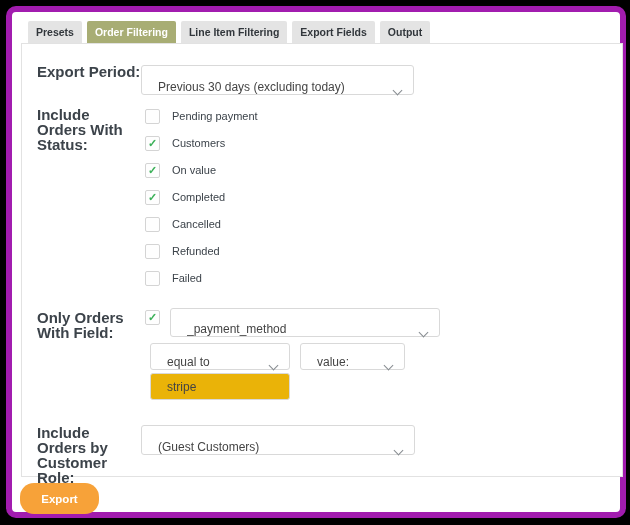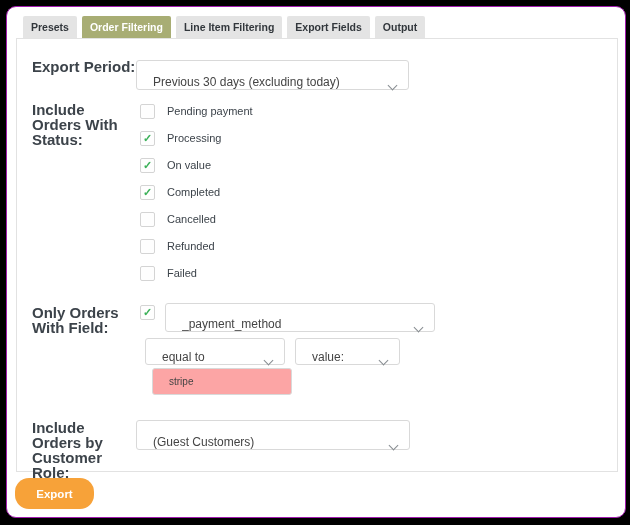--- a/index.html
+++ b/index.html
@@ -7,21 +7,21 @@
   body {
     background: #000;
     position: relative;
     font-family: "Liberation Sans", sans-serif;
     -webkit-font-smoothing: antialiased;
   }
   .card {
     position: absolute; left: 6px; top: 6px;
     width: 620px; height: 512px;
     background: #fff;
-    border: 1px solid #a21caf;
+    border: 6px solid #a21caf;
     border-radius: 10px;
   }
   .tabs { position: absolute; left: 16px; top: 9px; display: flex; gap: 5px; }
   .tab {
     height: 22px; display: flex; align-items: center;
     padding: 0 8px; background: #e4e4e4; color: #32373c;
     font-size: 10.5px; font-weight: 700; white-space: nowrap;
     border-radius: 2px 2px 0 0; cursor: pointer;
   }
   .tab.active { background: #a8ad74; color: #fff; }
@@ -50,22 +50,22 @@
     border: 1px solid #d4d4d4; border-radius: 2px; background: #fefefe;
     display: flex; align-items: center; justify-content: center; cursor: pointer;
   }
   .checkbox .check { display: none; font-size: 11px; font-weight: 700; color: #3db15a; line-height: 1; }
   .checkbox.checked .check { display: block; }
   .status-row { position: absolute; left: 123px; display: flex; align-items: center; gap: 12px; height: 15px; }
   .cb-label { font-size: 11px; color: #3c434a; line-height: 15px; white-space: nowrap; }
   .cb-abs { position: absolute; }
   .text-input {
     position: absolute; border: 1px solid #d9d9d9; border-radius: 3px;
-    font-size: 10px; color: #444; padding: 0 10px 0 16px;
-    font-family: inherit; background: #fca5a5; outline: none; margin-left: 7px;
+    font-size: 12px; color: #444; padding: 0 10px 0 16px;
+    font-family: inherit; background: #eab308; outline: none;
   }
   .export-btn {
     position: absolute; left: 8px; top: 471px; width: 79px; height: 31px;
     background: #f7a239; border: none; border-radius: 14px;
     color: #fff; font-weight: 700; font-size: 11.5px;
     font-family: inherit; cursor: pointer;
   }
 </style>
 </head>
 <body>
@@ -93,21 +93,21 @@
     <div class="status-row" style="top:65px;">
       <span class="checkbox">
         
       </span>
       <span class="cb-label">Pending payment</span>
     </div>
     <div class="status-row" style="top:92px;">
       <span class="checkbox checked">
         <span class="check">✓</span>
       </span>
-      <span class="cb-label">Processing</span>
+      <span class="cb-label">Customers</span>
     </div>
     <div class="status-row" style="top:119px;">
       <span class="checkbox checked">
         <span class="check">✓</span>
       </span>
       <span class="cb-label">On value</span>
     </div>
     <div class="status-row" style="top:146px;">
       <span class="checkbox checked">
         <span class="check">✓</span>

